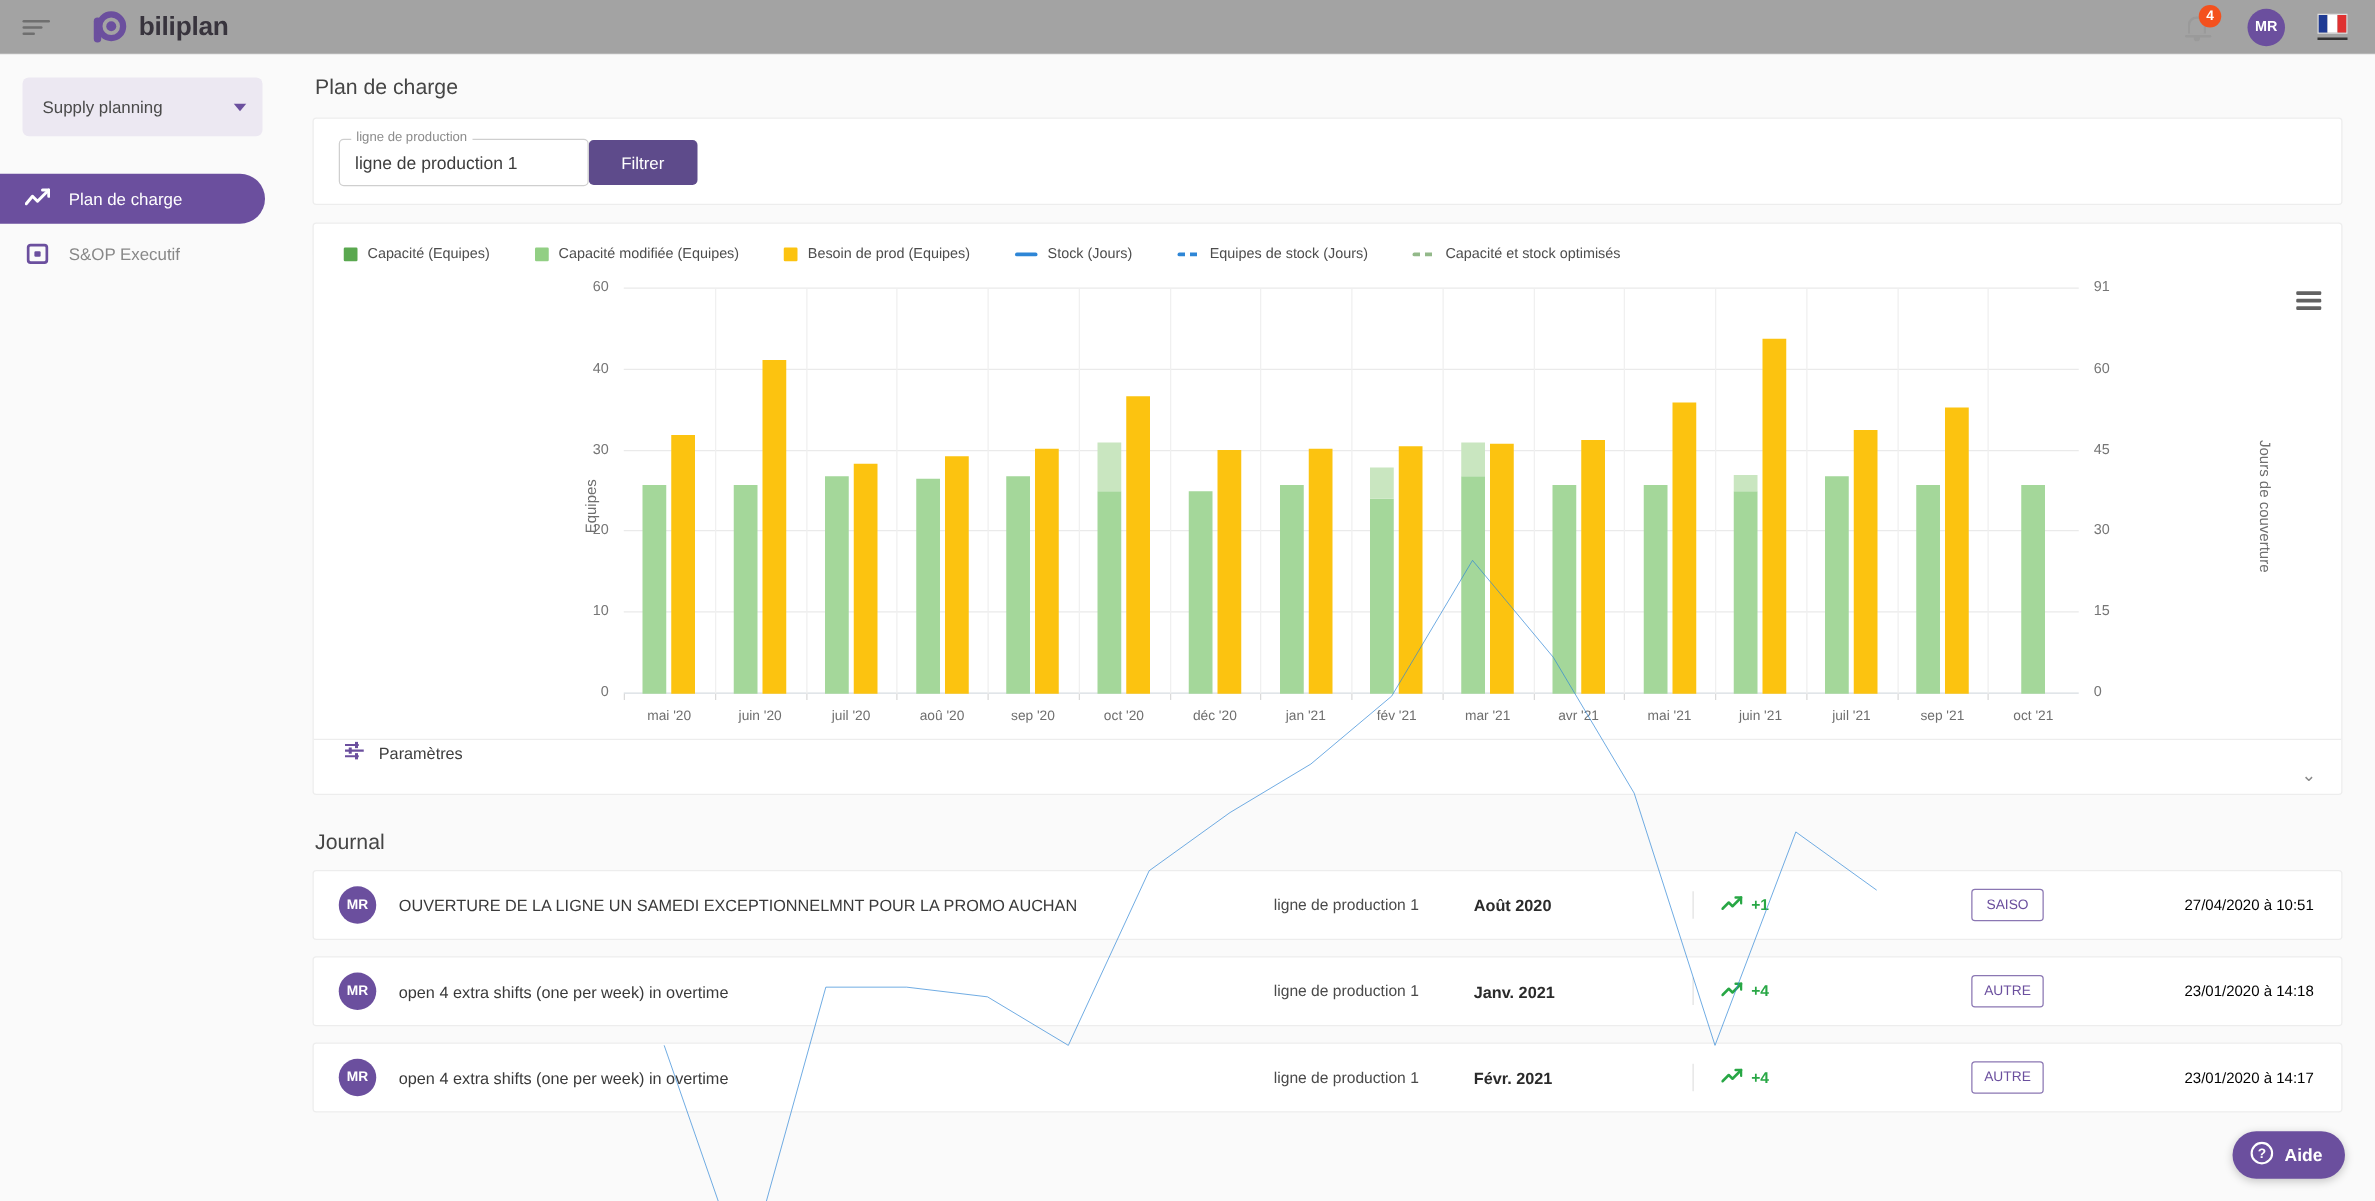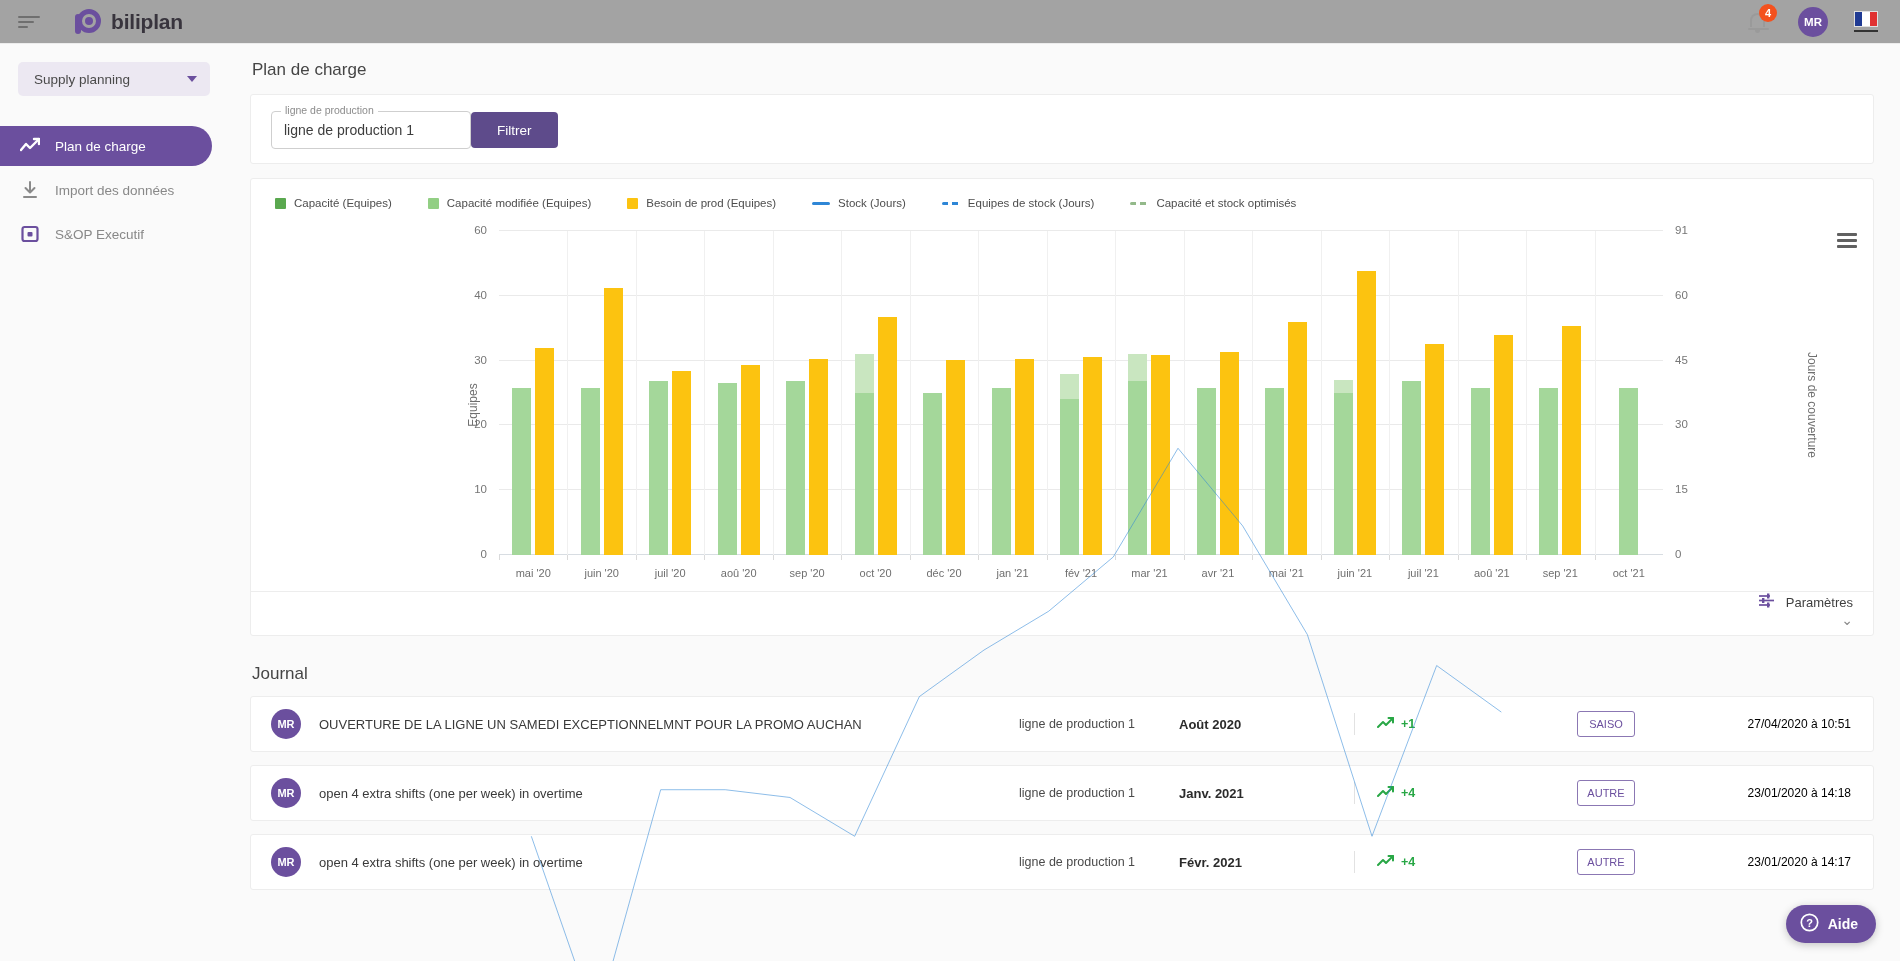--- a/index.html
+++ b/index.html
@@ -75,21 +75,21 @@
   .flag-white { background: #fff; }
   .flag-red { background: #e03131; }
   .flag-underline { height: 2px; background: #333; margin-top: 3px; }
 
   
   .body-area { flex: 1; display: flex; min-height: 0; }
 
   
   .sidebar { width: 228px; min-width: 228px; background: #fafafa; padding-top: 18px; }
   .supply-select {
-    margin: 0 18px; height: 34px;
+    margin: 0 18px; height: 47px;
     background: #ece8f2; border-radius: 5px;
     display: flex; align-items: center; justify-content: space-between;
     padding: 0 13px 0 16px; cursor: pointer;
   }
   .supply-select .lbl { font-size: 13.5px; color: #4a4a4a; }
   .caret { width: 0; height: 0; border-left: 5.5px solid transparent; border-right: 5.5px solid transparent; border-top: 6px solid #6b4f9e; }
   .nav { margin-top: 30px; }
   .nav-item {
     display: flex; align-items: center; gap: 15px;
     height: 40px; padding-left: 20px; margin-bottom: 4px;
@@ -171,21 +171,21 @@
   .bar-need { background: #fcc310; }
   .xlab {
     position: absolute; top: calc(100% + 12px); left: 50%; transform: translateX(-50%);
     font-size: 11px; color: #6f6f6f; white-space: nowrap;
   }
   .xtick { position: absolute; top: 100%; left: 0; width: 1px; height: 5px; background: #dadada; }
   .svg-layer { position: absolute; inset: 0; overflow: visible; pointer-events: none; }
 
   .params-bar {
     border-top: 1px solid #ededed;
-    height: 44px; display: flex; align-items: flex-end;
+    height: 44px; display: flex; align-items: flex-start;
     padding: 0 20px 0 24px; cursor: pointer; flex-direction: column;
   }
   .params-left { display: flex; align-items: center; gap: 11px; font-size: 13px; color: #3f3f3f; }
   .chev { margin-left: auto; color: #8a8a8a; font-size: 14px; }
 
   
   .journal-title { font-size: 17px; color: #454545; padding: 12px 0 12px 2px; }
   .jrow {
     background: #fff; border: 1px solid #ededed; border-radius: 3px;
     height: 56px; margin-bottom: 13px;
@@ -266,30 +266,20 @@
         <div class="nav-item active">
           <span class="nav-ico">
             <svg width="20" height="20" viewBox="0 0 20 20">
                 <polyline points="1,14 6,8 10,12 19,3" fill="none" stroke="#fff" stroke-width="2.4" stroke-linecap="round" stroke-linejoin="round"></polyline>
                 <polyline points="14,3 19,3 19,8" fill="none" stroke="#fff" stroke-width="2.4" stroke-linecap="round" stroke-linejoin="round"></polyline>
               </svg>
           </span>
           <span>Plan de charge</span>
         </div>
 
-        <div class="nav-item">
-          <span class="nav-ico">
-            <svg width="18" height="18" viewBox="0 0 18 18">
-                <line x1="9" y1="1" x2="9" y2="11" stroke="#8a8a8a" stroke-width="2" stroke-linecap="round"></line>
-                <polyline points="4.5,7 9,11.5 13.5,7" fill="none" stroke="#8a8a8a" stroke-width="2" stroke-linecap="round" stroke-linejoin="round"></polyline>
-                <line x1="3" y1="16" x2="15" y2="16" stroke="#8a8a8a" stroke-width="2" stroke-linecap="round"></line>
-              </svg>
-          </span>
-          <span>Import des données</span>
-        </div>
 
         <div class="nav-item">
           <span class="nav-ico">
             <svg width="18" height="18" viewBox="0 0 18 18">
                 <rect x="1.5" y="2" width="15" height="14" rx="2" fill="none" stroke="#6b4f9e" stroke-width="2.2"></rect>
                 <rect x="6.5" y="7" width="5" height="4.4" rx="1" fill="#6b4f9e"></rect>
               </svg>
           </span>
           <span>S&amp;OP Executif</span>
         </div>
@@ -456,26 +446,20 @@
                     <div class="bar-cap-top" style="height: 8%;"></div>
                   </div>
                   <div class="bar bar-need" style="height: 87.8%;"></div>
                   <div class="xlab">juin '21</div>
                 </div>
                 <div class="month">
                   <div class="xtick"></div>
                   <div class="bar bar-cap" style="height: 53.6%;"></div>
                   <div class="bar bar-need" style="height: 65.2%;"></div>
                   <div class="xlab">juil '21</div>
-                </div>
-                <div class="month">
-                  <div class="xtick"></div>
-                  <div class="bar bar-cap" style="height: 51.6%;"></div>
-                  <div class="bar bar-need" style="height: 68%;"></div>
-                  <div class="xlab">aoû '21</div>
                 </div>
                 <div class="month">
                   <div class="xtick"></div>
                   <div class="bar bar-cap" style="height: 51.6%;"></div>
                   <div class="bar bar-need" style="height: 70.8%;"></div>
                   <div class="xlab">sep '21</div>
                 </div>
                 <div class="month">
                   <div class="xtick"></div>
                   <div class="bar bar-cap" style="height: 51.6%;"></div>

